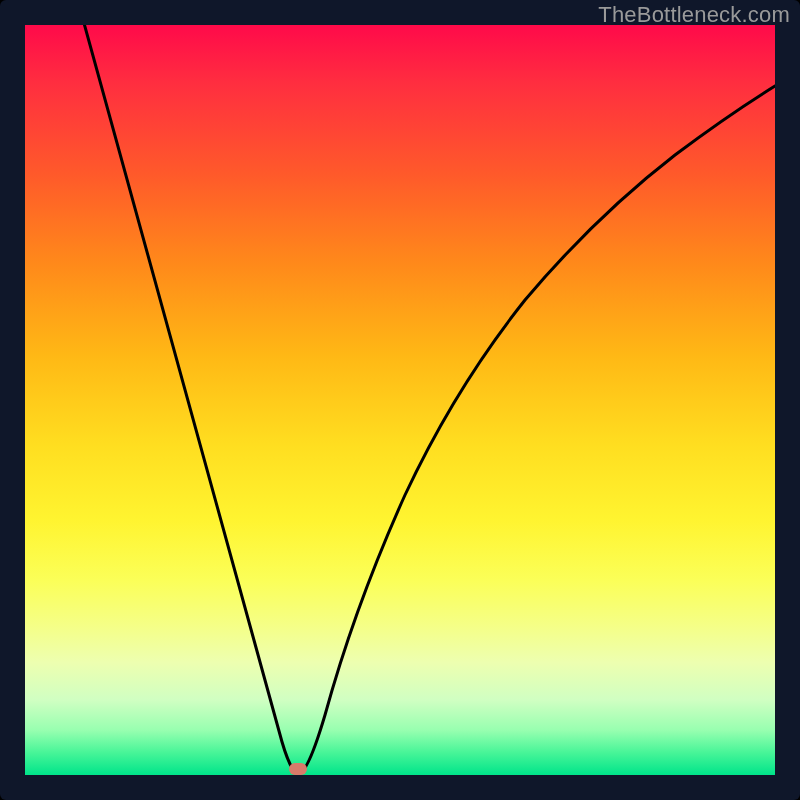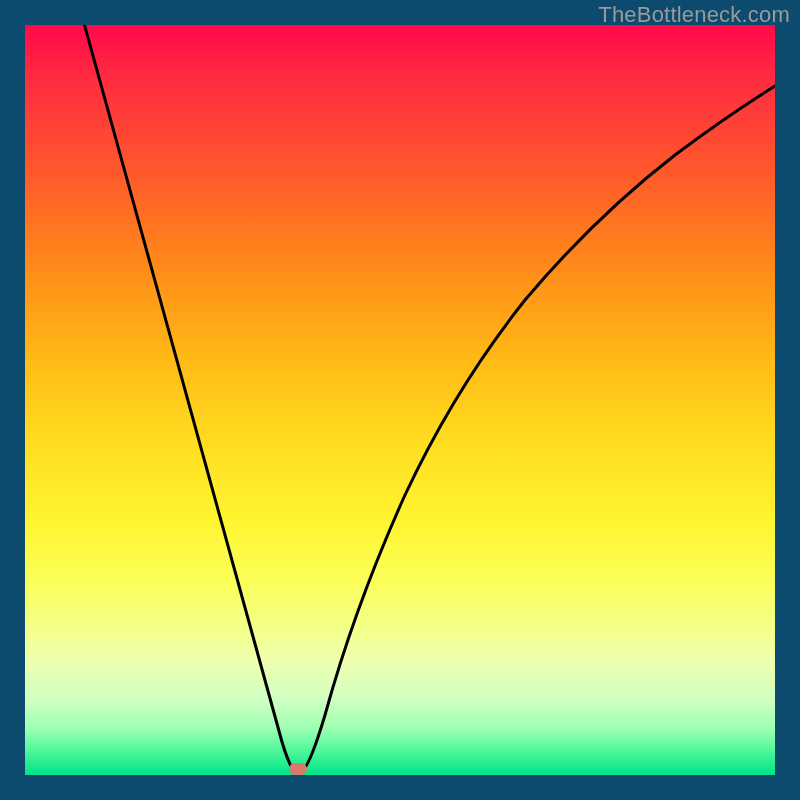--- a/index.html
+++ b/index.html
@@ -1,21 +1,22 @@
 <!DOCTYPE html>
 <html><head>
 <meta charset="utf-8">
 <style>
   * { margin: 0; padding: 0; box-sizing: border-box; }
   html, body { width: 800px; height: 800px; background: #000; }
   .frame {
     position: relative;
     width: 800px;
     height: 800px;
-    background: #0c4a6e;
+    background: #0f172a;
+    border-radius: 6px;
   }
   .plot {
     position: absolute;
     left: 25px;
     top: 25px;
     width: 750px;
     height: 750px;
     background: linear-gradient(to bottom,
       #ff0a4a 0%,
       #ff2f3f 8%,

